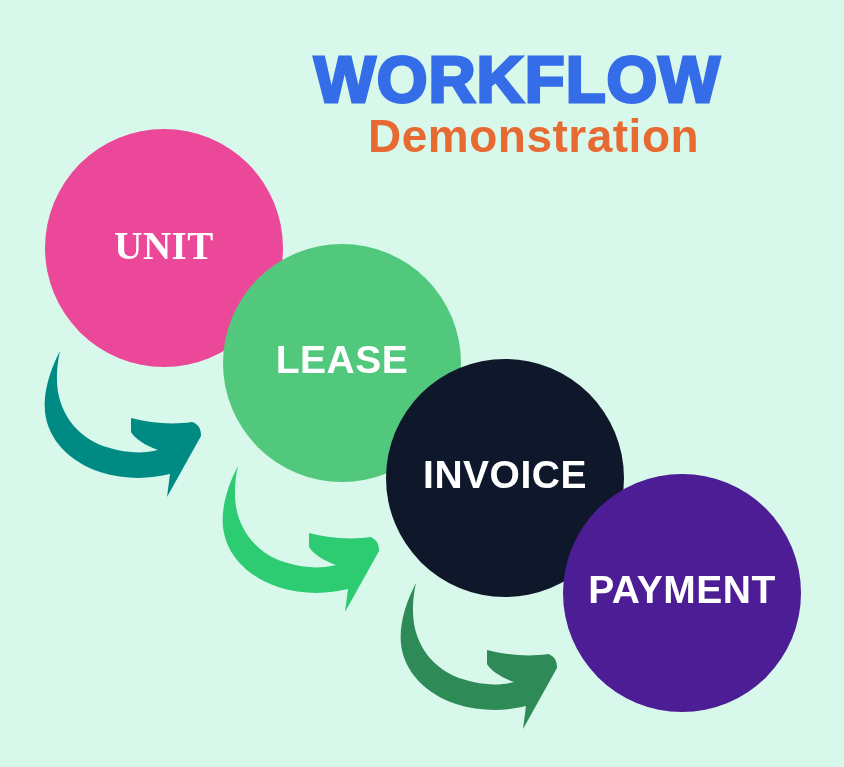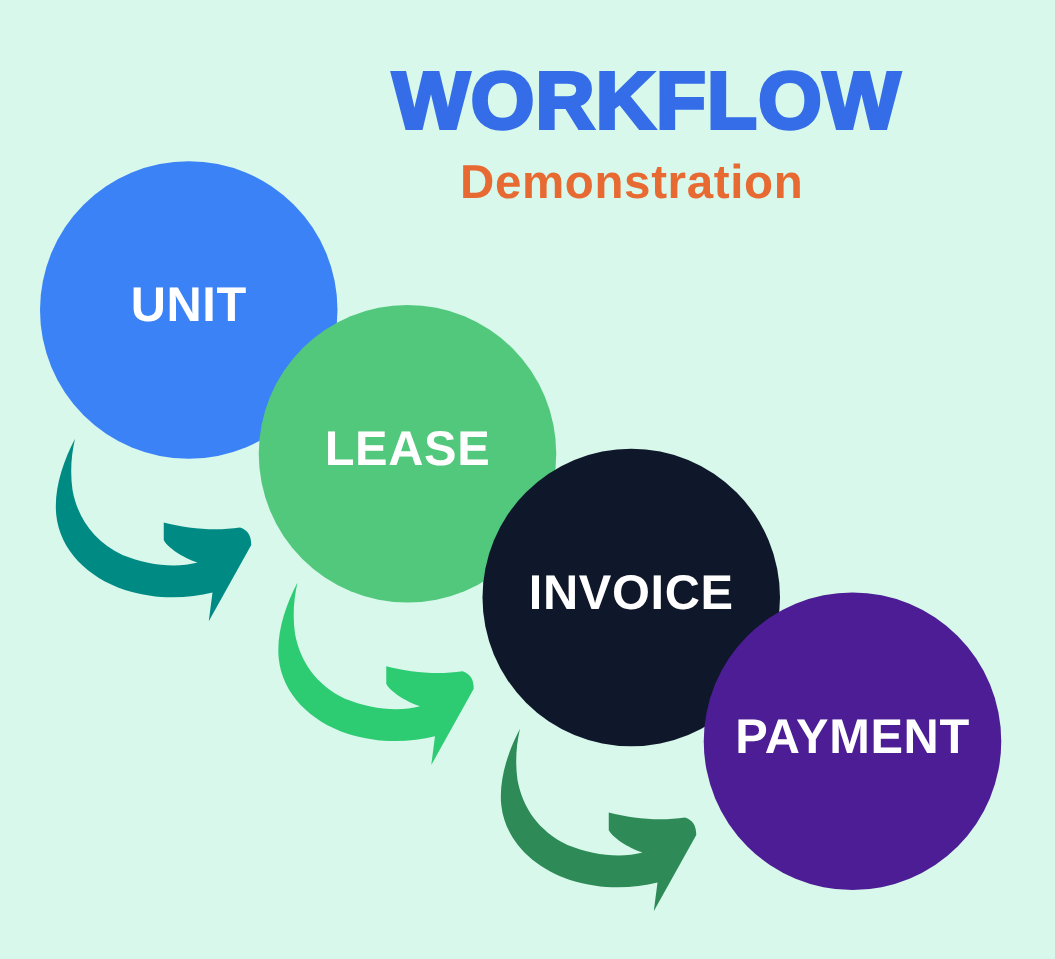--- a/index.html
+++ b/index.html
@@ -19,22 +19,22 @@
     letter-spacing: 1px;
     line-height: 72px;
     color: #356de8;
     -webkit-text-stroke: 3px #356de8;
     white-space: nowrap;
     transform-origin: left top;
     transform: scaleX(1.02);
   }
   .subtitle {
     position: absolute;
-    left: 368px; top: 118px;
-    font-size: 38px;
+    left: 368px; top: 108px;
+    font-size: 46px;
     font-weight: bold;
     line-height: 56px;
     color: #e86a33;
     white-space: nowrap;
     letter-spacing: 0.5px;
   }
   .circle {
     position: absolute;
     width: 238px; height: 238px;
     border-radius: 50%;
@@ -73,24 +73,24 @@
       C134,438 146,446 158,450
       C140,455 118,452 98,444
       C75,433 62,414 58,392
       C56,378 57,364 60,351 Z"></path>
   </defs>
   <use href="#curve-arrow" fill="#008a84"></use>
   <use href="#curve-arrow" fill="#2ecc72" transform="translate(178,115)"></use>
   <use href="#curve-arrow" fill="#2e8b58" transform="translate(356,232)"></use>
 </svg>
 
-<div class="circle" style="left:32px; top:129px; background:#3b82f6;">
+<div class="circle" style="left:45px; top:129px; background:#ec4899;font-family:Liberation Serif, serif;">
   <span>UNIT</span>
 </div>
-<div class="circle" style="left:207px; top:244px; background:#52c87c;text-align:center;">
+<div class="circle" style="left:223px; top:244px; background:#52c87c;text-align:center;">
   <span>LEASE</span>
 </div>
 <div class="circle" style="left:386px; top:359px; background:#0f172a;">
   <span>INVOICE</span>
 </div>
 <div class="circle" style="left:563px; top:474px; background:#4c1d95;">
   <span>PAYMENT</span>
 </div>
 
 </body></html>

